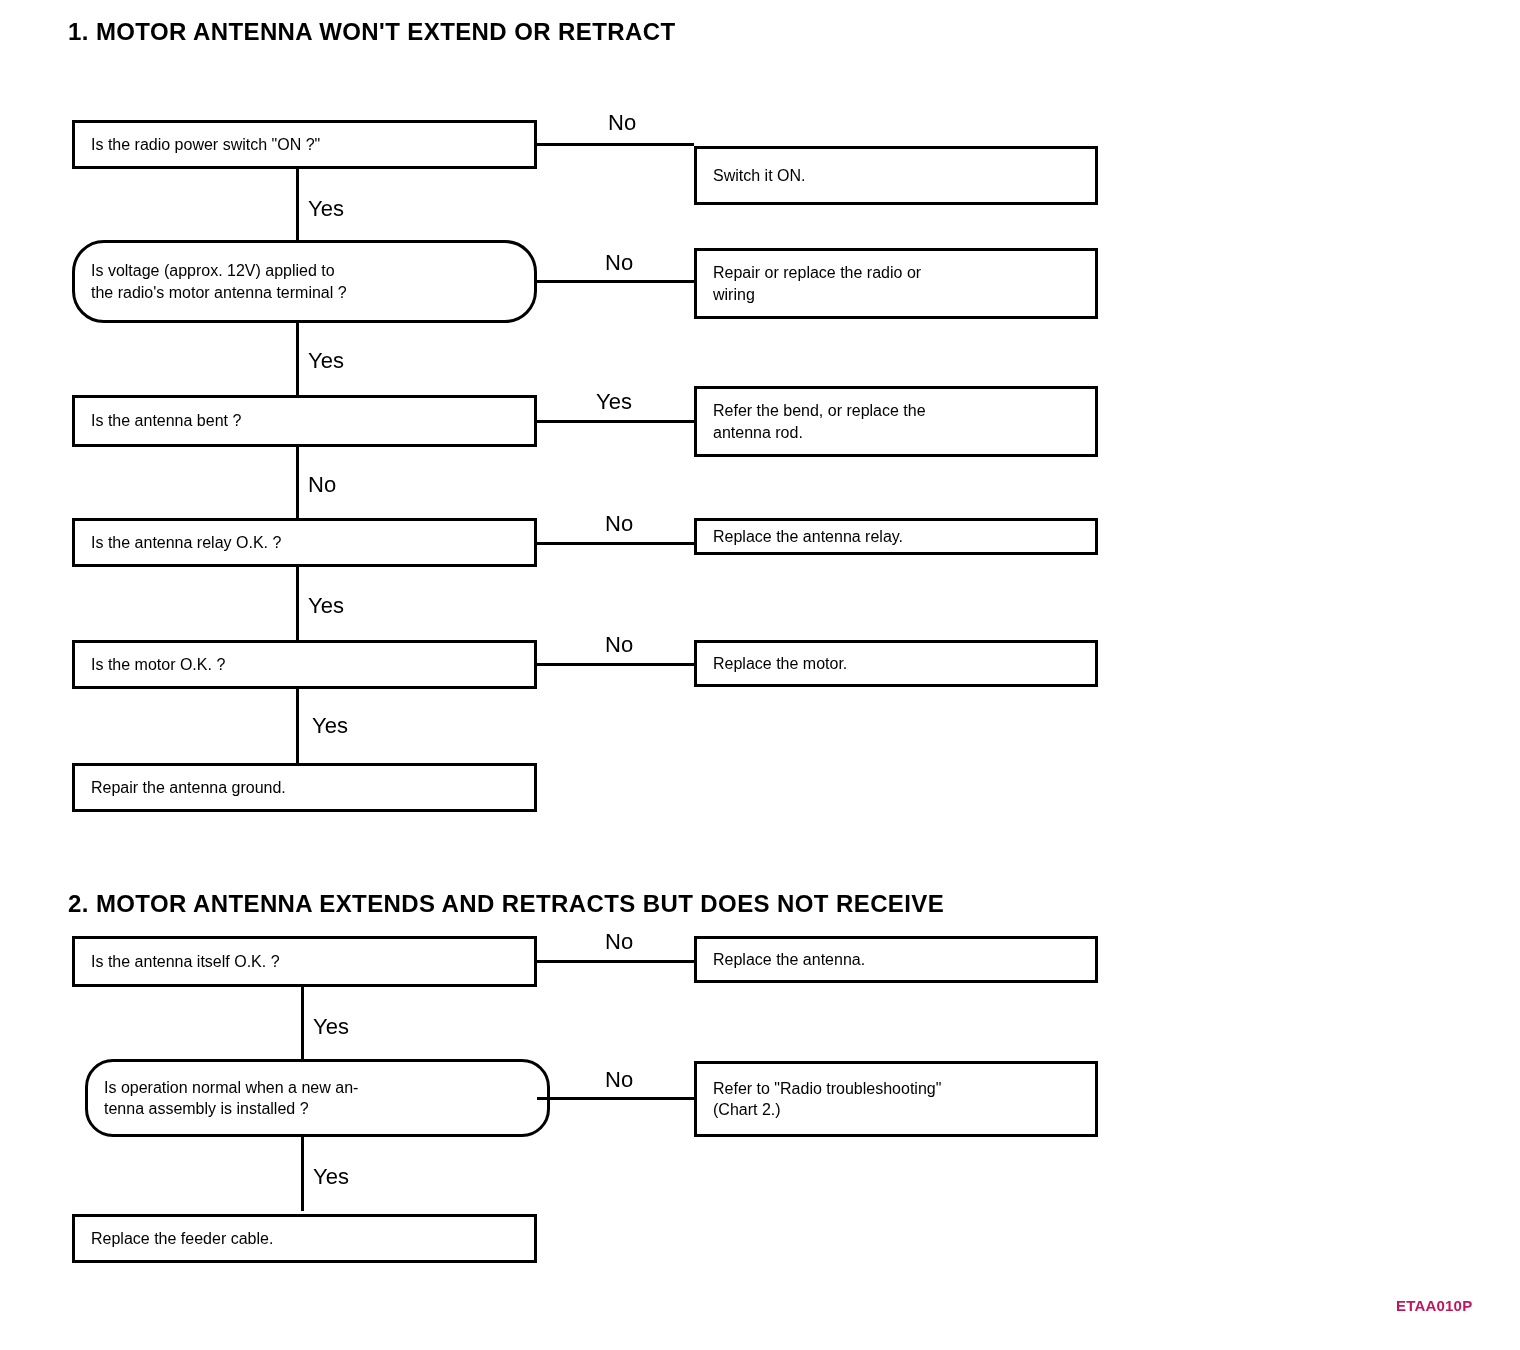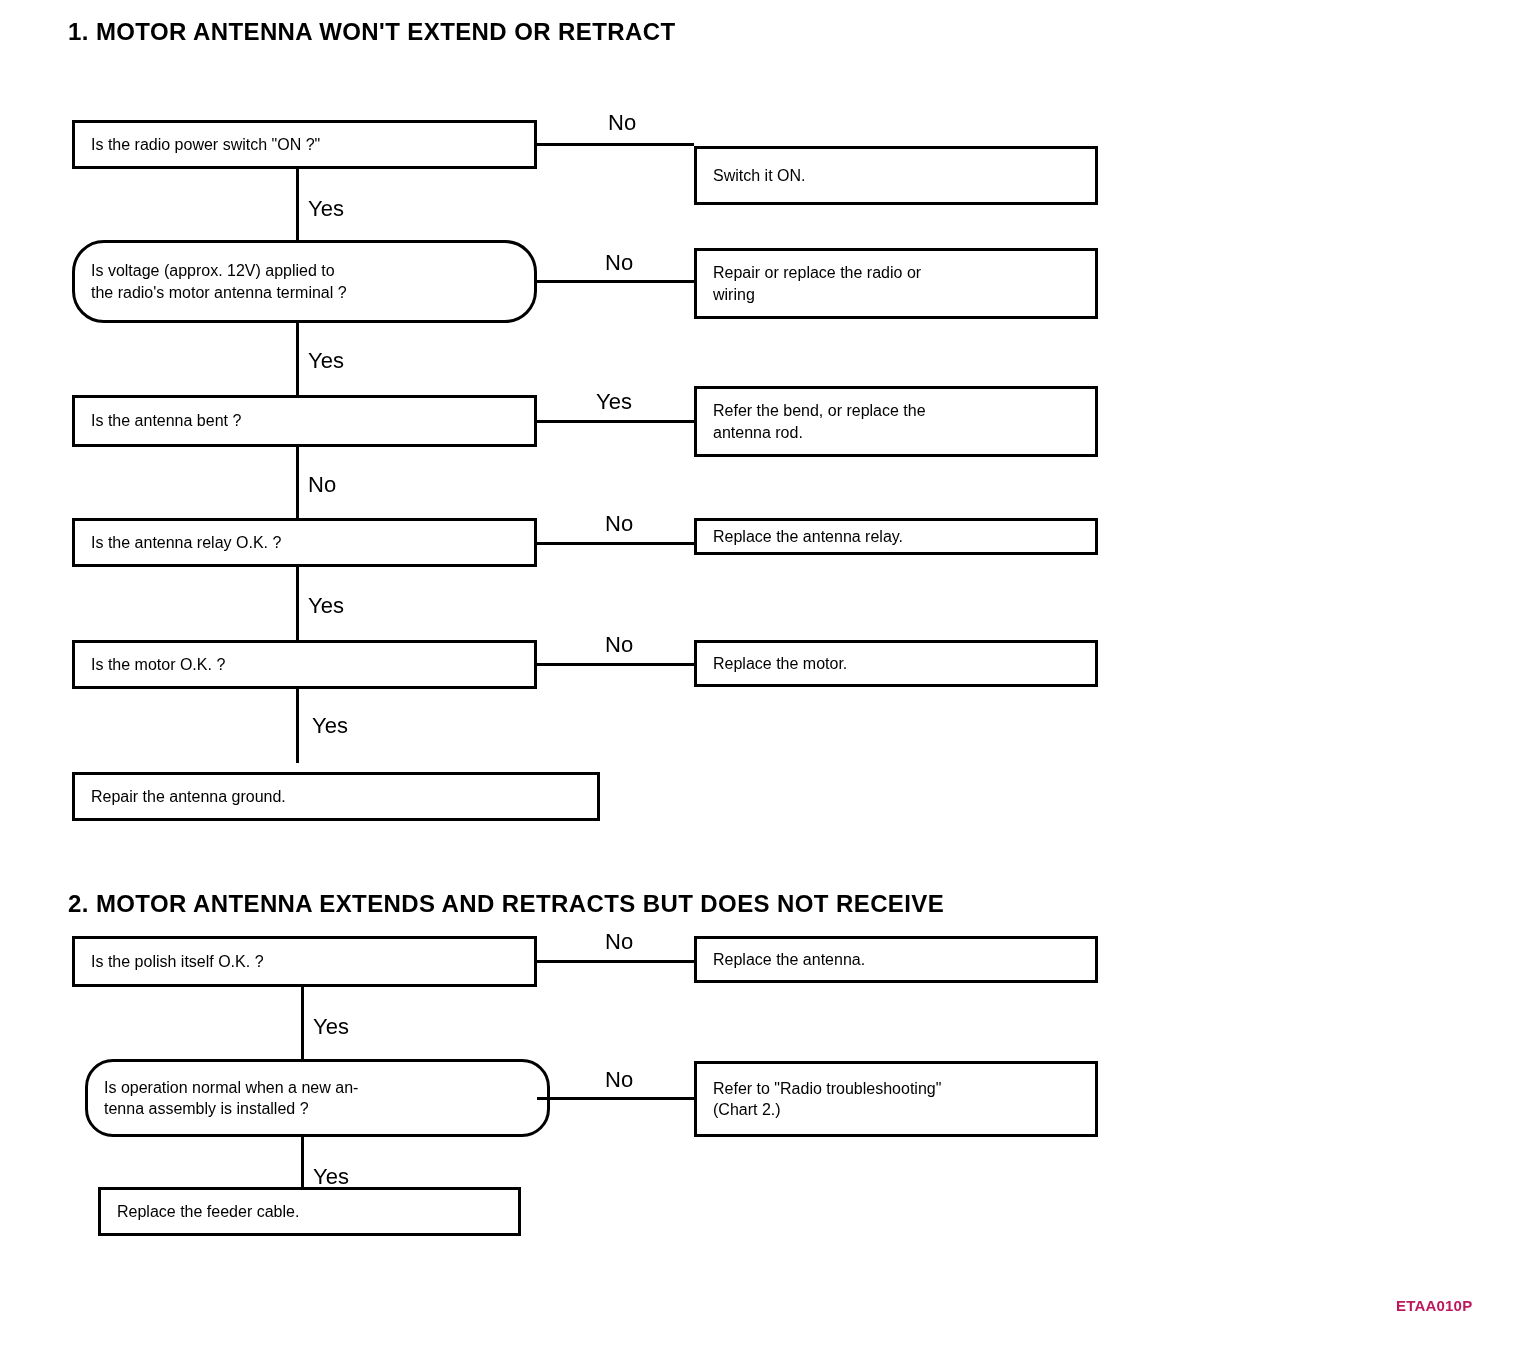--- a/index.html
+++ b/index.html
@@ -142,28 +142,28 @@
     <span class="txt">Is the motor O.K. ?</span>
   </div>
   <div class="hline" style="left:537px; top:663px; width:157px;"></div>
   <div class="edge-label" style="left:605px; top:632px;">No</div>
   <div class="fbox" style="left:694px; top:640px; width:404px; height:47px;">
     <span class="txt">Replace the motor.</span>
   </div>
   <div class="vline" style="left:296px; top:689px; height:74px;"></div>
   <div class="edge-label" style="left:312px; top:713px;">Yes</div>
 
-  <div class="fbox" style="left:72px; top:763px; width:528px; height:49px;margin-top:9px;">
+  <div class="fbox" style="left:72px; top:763px; width:465px; height:49px;">
     <span class="txt">Repair the antenna ground.</span>
   </div>
 
   <div class="section-title" style="left:68px; top:890px;">2.  MOTOR ANTENNA EXTENDS AND RETRACTS BUT DOES NOT RECEIVE</div>
 
   <div class="fbox" style="left:72px; top:936px; width:465px; height:51px;">
-    <span class="txt">Is the polish itself O.K. ?</span>
+    <span class="txt">Is the antenna itself O.K. ?</span>
   </div>
   <div class="hline" style="left:537px; top:960px; width:157px;"></div>
   <div class="edge-label" style="left:605px; top:929px;">No</div>
   <div class="fbox" style="left:694px; top:936px; width:404px; height:47px;">
     <span class="txt">Replace the antenna.</span>
   </div>
   <div class="vline" style="left:301px; top:987px; height:72px;"></div>
   <div class="edge-label" style="left:313px; top:1014px;">Yes</div>
 
   <div class="fbox" style="left:85px; top:1059px; width:465px; height:78px;border-radius:28px;">
@@ -172,19 +172,19 @@
   </div>
   <div class="hline" style="left:537px; top:1097px; width:157px;"></div>
   <div class="edge-label" style="left:605px; top:1067px;">No</div>
   <div class="fbox" style="left:694px; top:1061px; width:404px; height:76px;">
     <span class="txt">Refer to "Radio troubleshooting"
 (Chart 2.)</span>
   </div>
   <div class="vline" style="left:301px; top:1137px; height:74px;"></div>
   <div class="edge-label" style="left:313px; top:1164px;">Yes</div>
 
-  <div class="fbox" style="left:72px; top:1187px; width:423px; height:49px;margin-left:26px;">
+  <div class="fbox" style="left:72px; top:1214px; width:465px; height:49px;">
     <span class="txt">Replace the feeder cable.</span>
   </div>
 
   <div class="footer-code" style="left:1396px; top:1297px;">ETAA010P</div>
 
 </div>
 
 </body></html>

